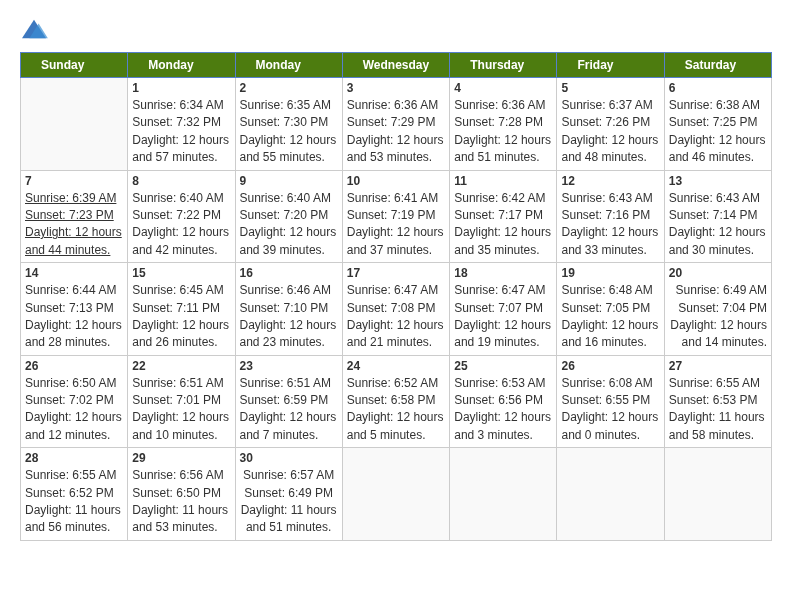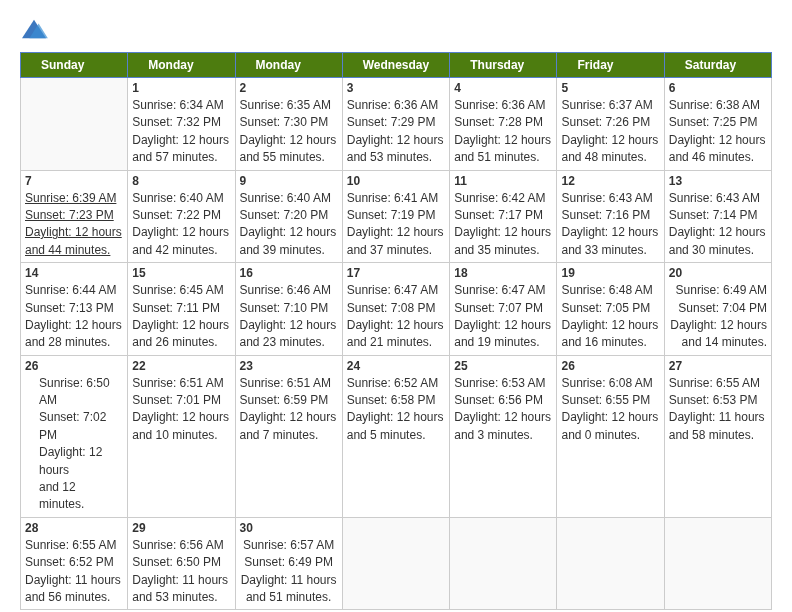--- a/index.html
+++ b/index.html
@@ -266,21 +266,21 @@
             <span class="day-num">20</span>
             <div class="day-info" style="white-space: pre-line; text-align: right;">Sunrise: 6:49 AM
 Sunset: 7:04 PM
 Daylight: 12 hours
 and 14 minutes.</div>
           </td>
         </tr>
         <tr>
           <td>
             <span class="day-num">26</span>
-            <div class="day-info" style="white-space: pre-line; margin-left: 14px;">Sunrise: 6:50 AM
+            <div class="day-info" style="white-space: pre-line;">Sunrise: 6:50 AM
 Sunset: 7:02 PM
 Daylight: 12 hours
 and 12 minutes.</div>
           </td>
           <td>
             <span class="day-num">22</span>
             <div class="day-info" style="white-space: pre-line;">Sunrise: 6:51 AM
 Sunset: 7:01 PM
 Daylight: 12 hours
 and 10 minutes.</div>

